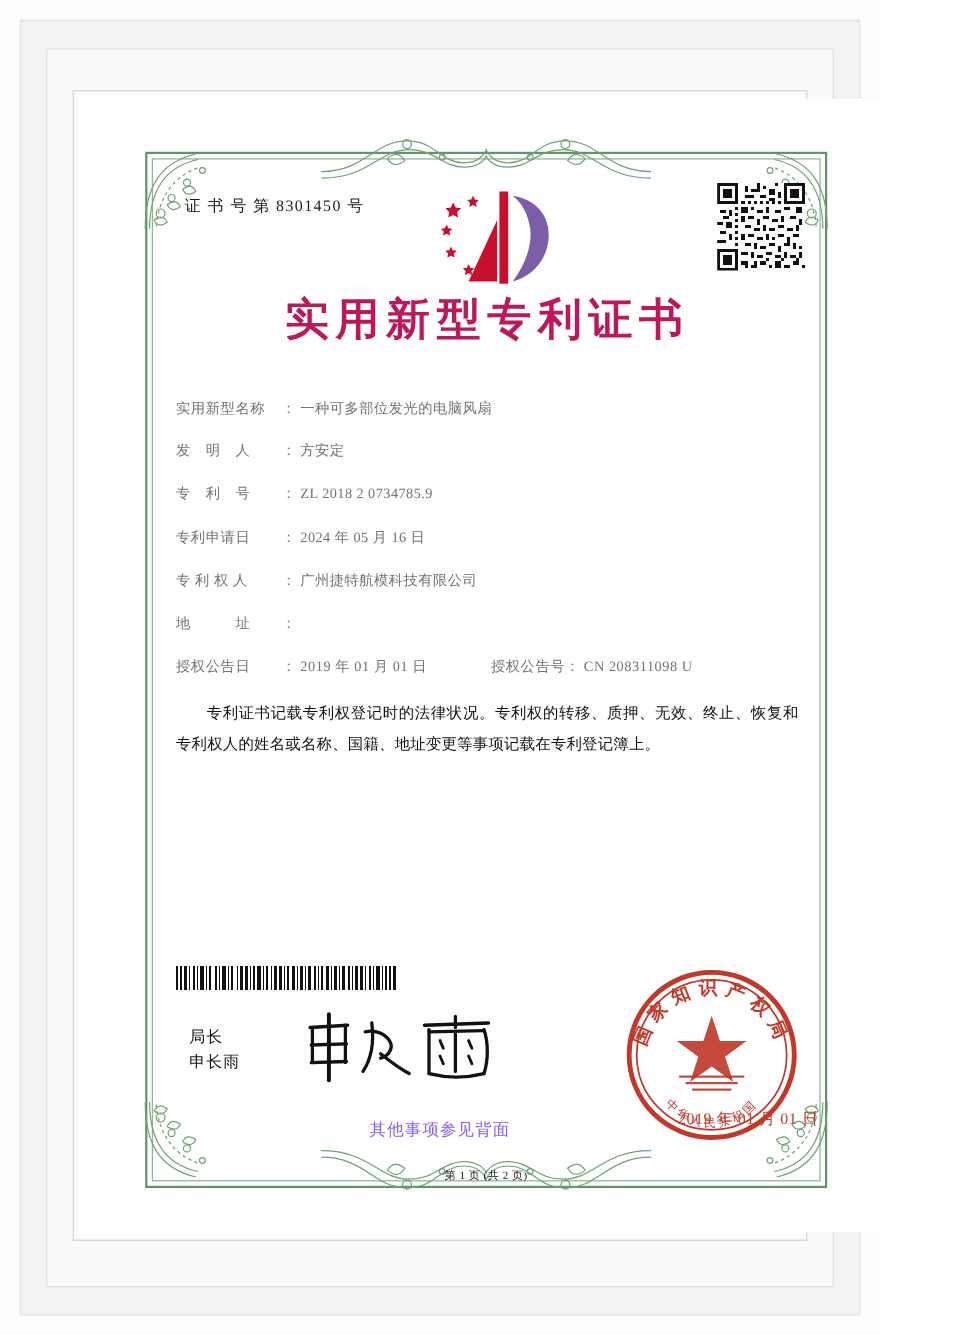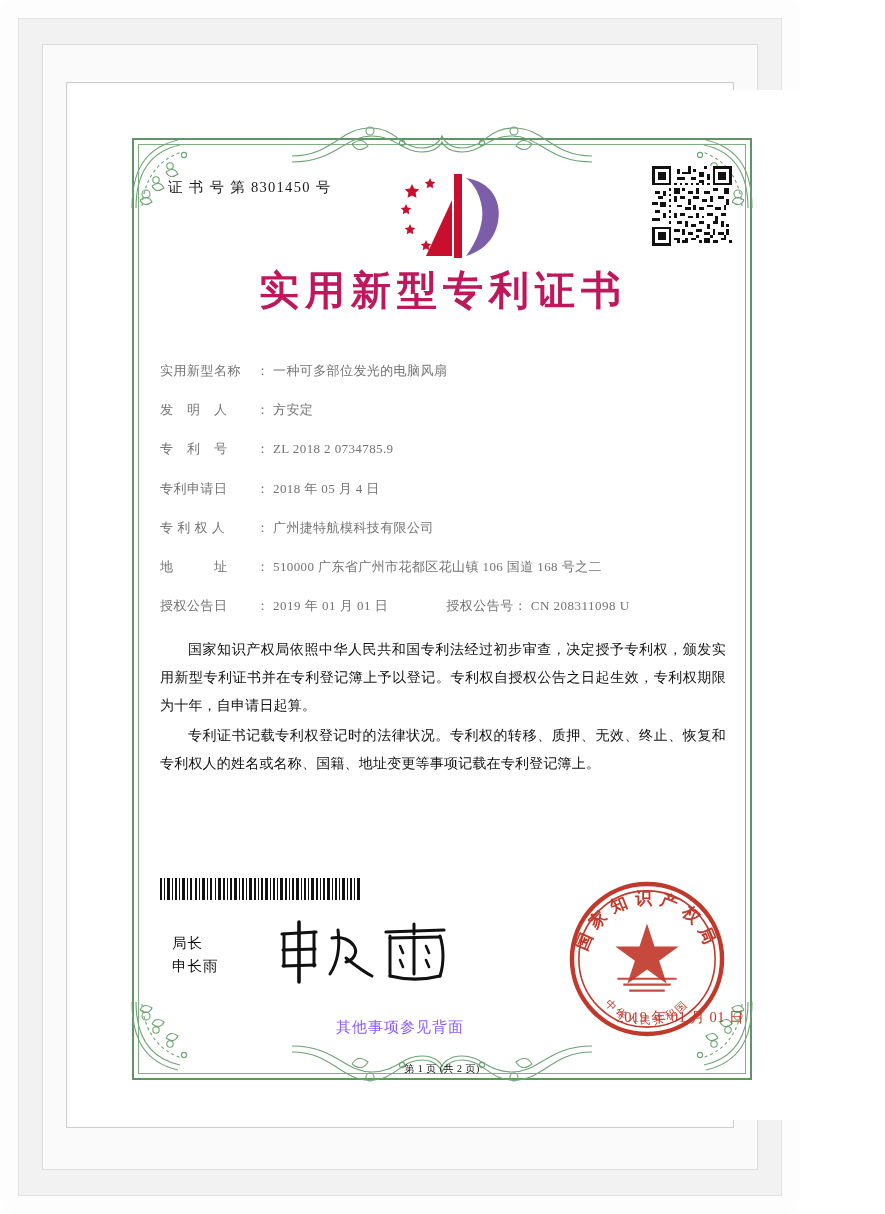--- a/index.html
+++ b/index.html
@@ -402,44 +402,42 @@
           <span class="f-value">方安定</span>
         </div>
         <div class="field">
           <span class="f-label">专　利　号</span>
           <span class="f-colon">：</span>
           <span class="f-value">ZL 2018 2 0734785.9</span>
         </div>
         <div class="field">
           <span class="f-label">专利申请日</span>
           <span class="f-colon">：</span>
-          <span class="f-value">2018 年 05 月 4 日</span>
+          <span class="f-value">2024 年 05 月 16 日</span>
         </div>
         <div class="field">
           <span class="f-label">专 利 权 人</span>
           <span class="f-colon">：</span>
           <span class="f-value">广州捷特航模科技有限公司</span>
         </div>
         <div class="field">
           <span class="f-label">地　　　址</span>
           <span class="f-colon">：</span>
-          <span class="f-value">510000 广东省广州市花都区花山镇 106 国道 168 号之二</span>
         </div>
         <div class="field">
           <span class="f-label">授权公告日</span>
           <span class="f-colon">：</span>
           <span class="f-label2">2019 年 01 月 01 日</span>
           <span class="f-label2 f-value2">授权公告号</span>
           <span class="f-colon">：</span>
           <span class="f-label2">CN 208311098 U</span>
         </div>
       </div>
 
       <div class="paras">
-        <p>国家知识产权局依照中华人民共和国专利法经过初步审查，决定授予专利权，颁发实用新型专利证书并在专利登记簿上予以登记。专利权自授权公告之日起生效，专利权期限为十年，自申请日起算。</p>
         <p>专利证书记载专利权登记时的法律状况。专利权的转移、质押、无效、终止、恢复和专利权人的姓名或名称、国籍、地址变更等事项记载在专利登记簿上。</p>
       </div>
     </div>
 
     <svg class="barcode" viewBox="0 0 200 22" shape-rendering="crispEdges">
       <rect width="200" height="22" fill="#ffffff"></rect>
       <g fill="#111">
         <rect x="0" y="0" width="2" height="22"></rect>
           <rect x="4" y="0" width="1" height="22"></rect>
         <rect x="7" y="0" width="3" height="22"></rect>

